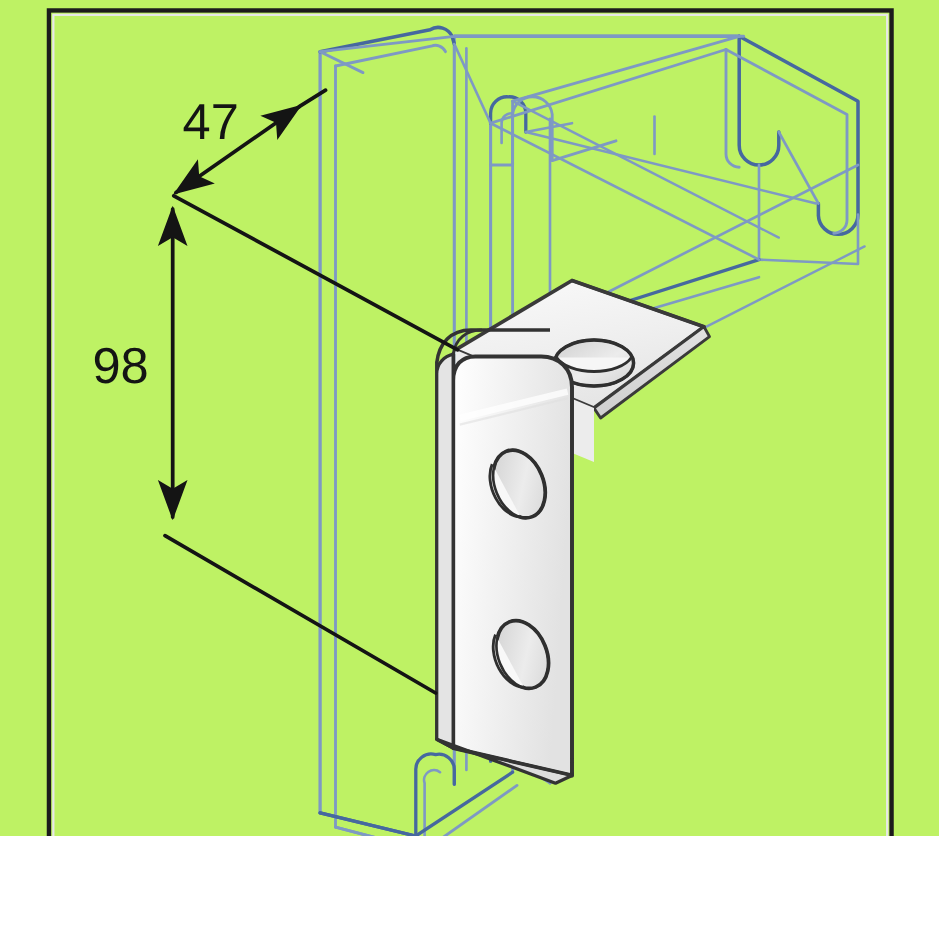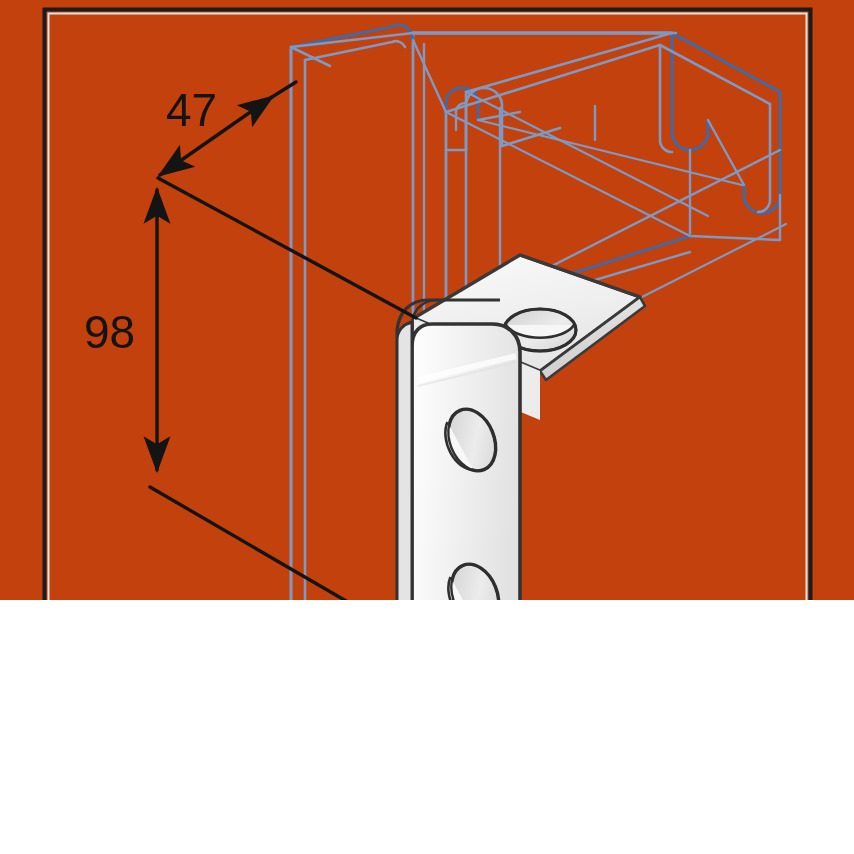--- a/index.html
+++ b/index.html
@@ -6,22 +6,22 @@
     margin: 0;
     padding: 0;
     background: #ffffff;
   }
   body {
     font-family: "Liberation Sans", sans-serif;
   }
   #canvas {
     position: relative;
     width: 854px;
-    height: 600px;
-    background: #c2410c;
+    height: 760px;
+    background: #bef264;
     overflow: hidden;
   }
   #drawing {
     position: absolute;
     left: 0;
     top: 0;
     width: 854px;
     height: 854px;
   }
   .dim-text {

